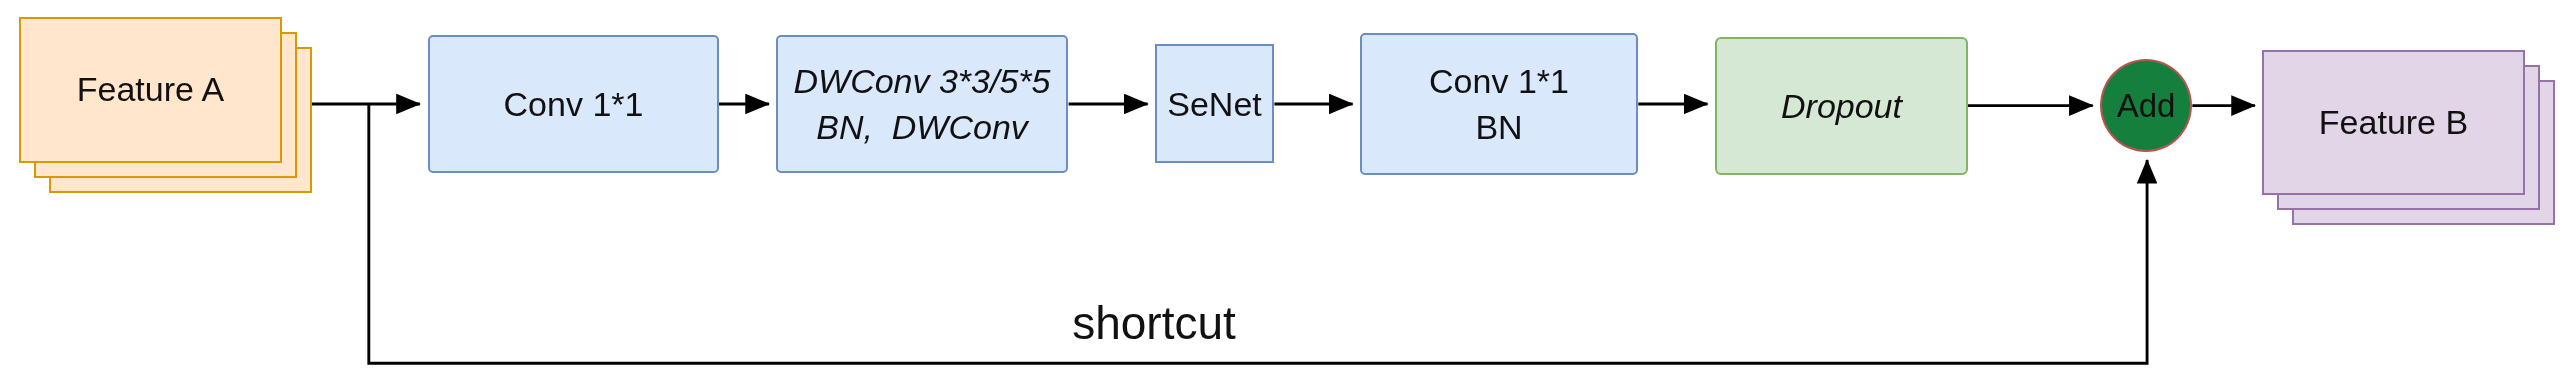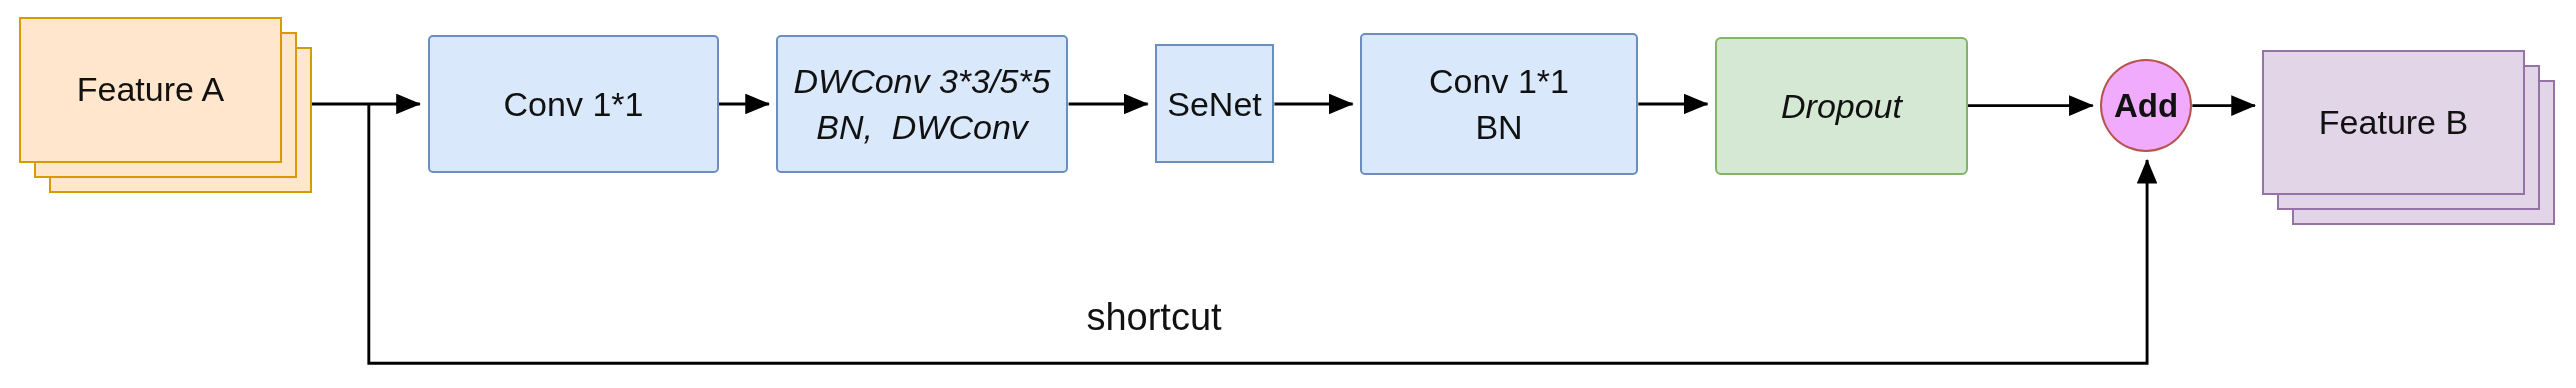--- a/index.html
+++ b/index.html
@@ -23,41 +23,41 @@
     align-items: center;
     justify-content: center;
     text-align: center;
     font-size: 34px;
     line-height: 46px;
     white-space: pre;
   }
   .blue   { background: #DAE8FC; border: 2.5px solid #6C8EBF; border-radius: 5px; }
   .square { border-radius: 0; }
   .green  { background: #D5E8D4; border: 2.5px solid #82B366; border-radius: 6px; font-style: italic; }
-  .pink   { background: #f0abfc; border: 2.5px solid #B85450; border-radius: 50%; font-weight: bold; }
+  .pink   { background: #15803d; border: 2.5px solid #B85450; border-radius: 50%; }
 
   .stack { position: absolute; }
   .sheet {
     position: absolute;
     box-sizing: border-box;
     display: flex;
     align-items: center;
     justify-content: center;
     font-size: 34px;
   }
   .stack .s3 { left: 30px; top: 30px; z-index: 1; }
   .stack .s2 { left: 15px; top: 15px; z-index: 2; }
   .stack .s1 { left: 0;    top: 0;    z-index: 3; }
   .orange .sheet { background: #FFE6CC; border: 2.5px solid #D79B00; }
   .purple .sheet { background: #E1D5E7; border: 2.5px solid #9673A6; }
 
   .edge-label {
     position: absolute;
     transform: translateX(-50%);
-    font-size: 38px;
+    font-size: 46px;
     white-space: nowrap;
   }
 </style>
 </head>
 <body>
 
 <div class="canvas">
 
   <svg class="wires" width="2576" height="389" viewBox="0 0 3129 472">
     <defs>

